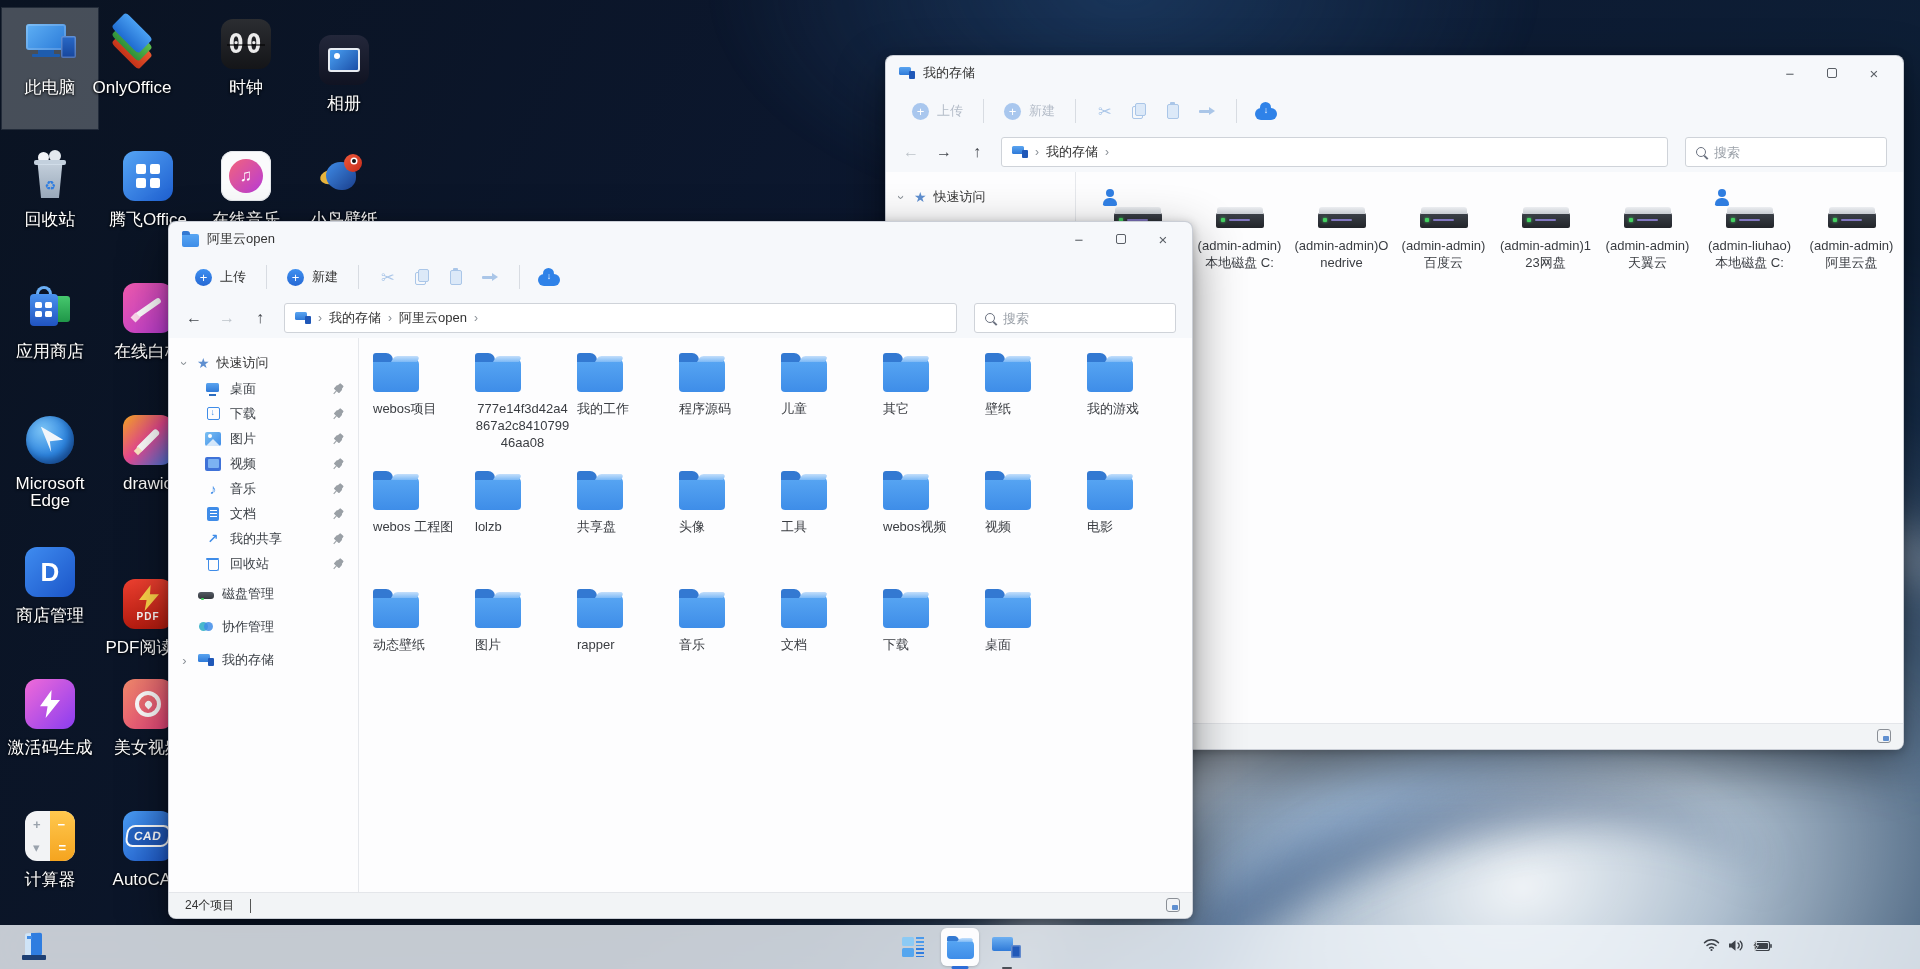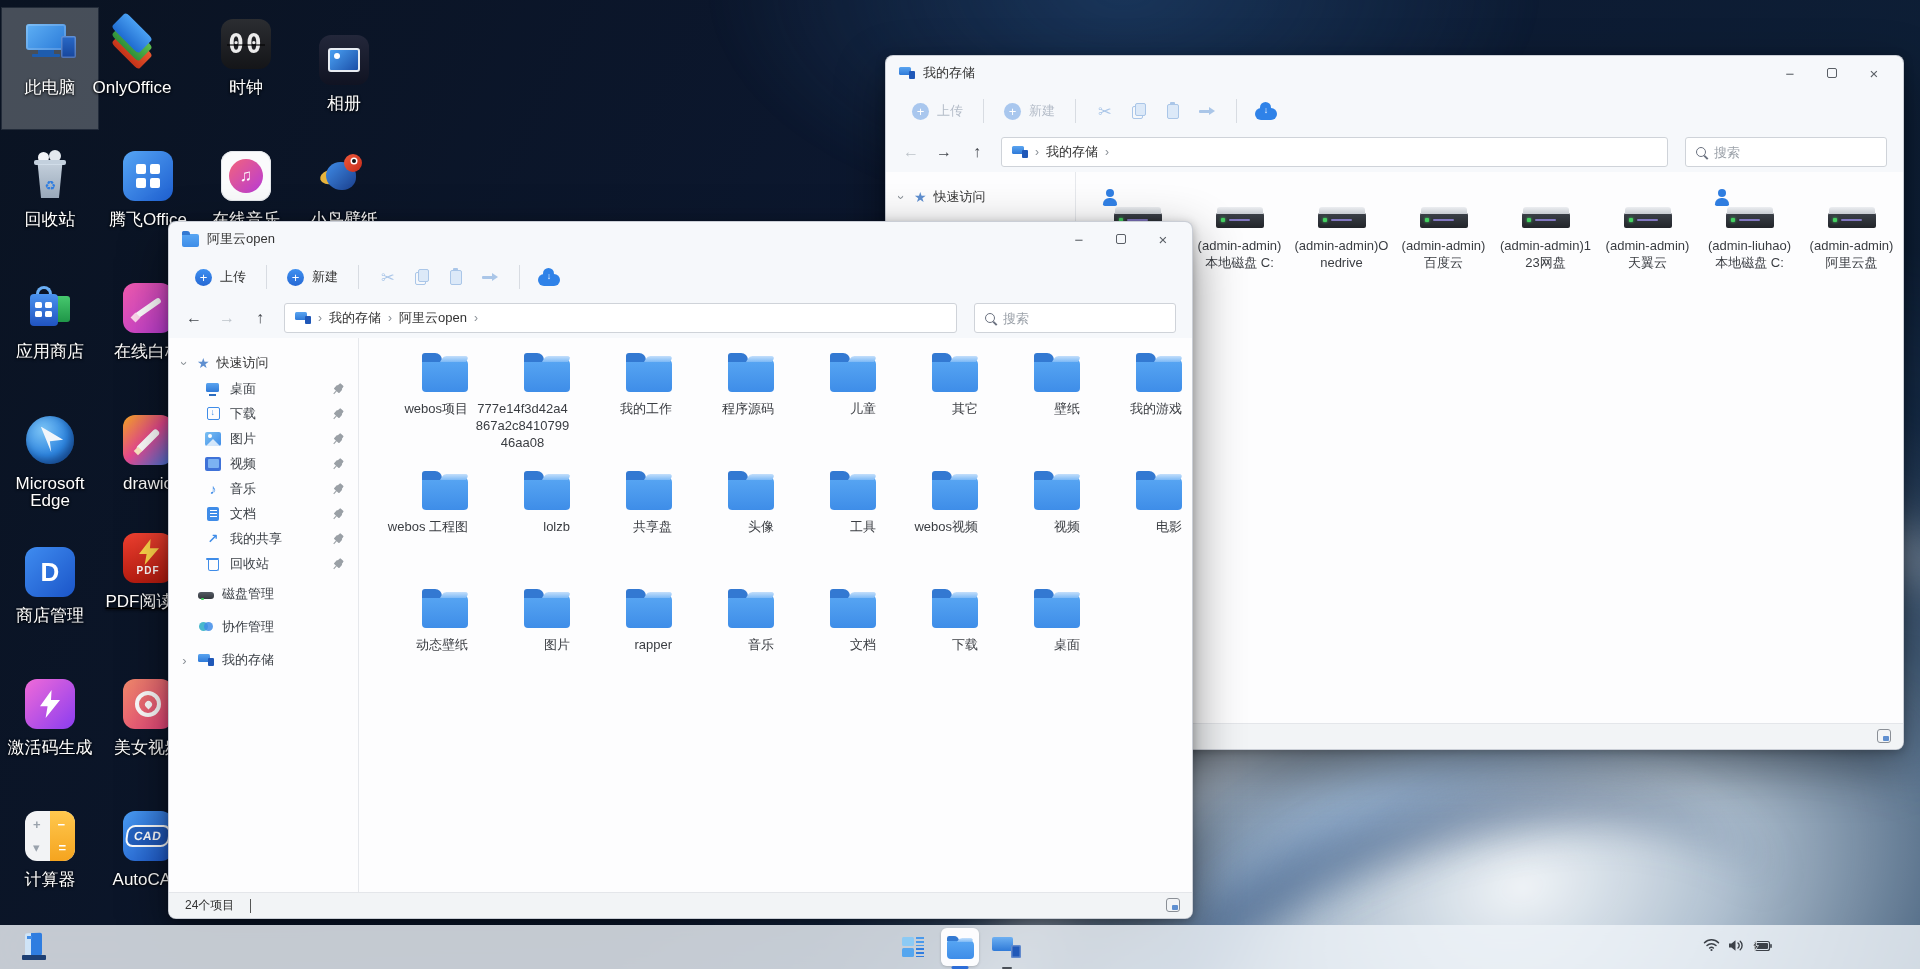--- a/index.html
+++ b/index.html
@@ -190,21 +190,21 @@
   .mi-disk2::before { content:""; position:absolute; left:3px; top:5.5px; width:3px; height:2px; background:#43d060; border-radius:1px; }
   .mi-collab::before { content:""; position:absolute; left:1px; top:2px; width:9px; height:9px; border-radius:50%; background:#35b0c8; opacity:0.9; }
   .mi-collab::after { content:""; position:absolute; right:1px; top:2px; width:9px; height:9px; border-radius:50%; background:#3f8ce8; opacity:0.85; }
   .mi-pc2::before { content:""; position:absolute; left:0; top:1px; width:12px; height:8px; background:linear-gradient(#5aa4f0,#2f7ad8); border-radius:1.5px; }
   .mi-pc2::after { content:""; position:absolute; right:0; bottom:1px; width:6px; height:8px; background:#2058b8; border-radius:1px; }
   .mi-folder { width:17px; height:13px; background:linear-gradient(#58a6f3,#3e8de8); border-radius:1px 2px 2px 2px; margin-top:2px; }
   .mi-folder::before { content:""; position:absolute; top:-3px; left:0; width:8px; height:4px; background:#3379d2; border-radius:1.5px 3px 0 0; }
 
   
   .fgrid { flex:1; padding:14px 0 0 14px; display:grid; grid-template-columns:repeat(8,95px); grid-auto-rows:118px; column-gap:7px; align-content:start; }
-  .fitem { display:flex; flex-direction:column; align-items:flex-end; }
+  .fitem { display:flex; flex-direction:column; align-items:flex-start; }
   .folder { position:relative; width:46px; height:33px; background:linear-gradient(180deg,#58a6f3 0%,#3e8de8 100%); border-radius:3px 5px 4px 4px; margin-top:7px; flex:none; }
   .folder::before { content:""; position:absolute; top:-6px; left:0; width:20px; height:9px; background:#3379d2; border-radius:3px 7px 0 0; }
   .folder::after { content:""; position:absolute; top:-3px; left:18px; right:2px; height:6px; background:linear-gradient(180deg,#c4dffb,#7db9f6); border-radius:3px 4px 0 0; transform:skewX(-30deg); transform-origin:bottom left; }
   .flabel { margin-top:8px; font-size:13px; color:#3a3d42; text-align:center; line-height:17px; word-break:break-all; max-width:95px; }
 
   
   .dgrid { flex:1; padding:16px 0 0 14px; display:grid; grid-template-columns:repeat(8,95px); grid-auto-rows:120px; column-gap:7px; align-content:start; }
   .ditem { display:flex; flex-direction:column; align-items:center; position:relative; }
   .drive-wrap { height:40px; display:flex; align-items:flex-end; position:relative; }
   .drive { position:relative; width:48px; height:15px; background:linear-gradient(#3c4149,#22252a); border-radius:2px; }
@@ -376,21 +376,21 @@
   <span class="dlabel">drawio</span>
 </div>
 <div class="dcell" style="left:2px;top:536px;">
   <span class="dart">
       <span class="rsq sm-sq">
         <span class="sm-d">D</span>
       </span>
     </span>
   <span class="dlabel">商店管理</span>
 </div>
-<div class="dcell" style="left:100px;top:522px;text-decoration:underline;">
+<div class="dcell" style="left:100px;top:568px;">
   <span class="dart">
       <span class="rsq pdf-sq">
         <i class="pdf-bolt"></i>
         <span class="pdf-tag">PDF</span>
       </span>
     </span>
   <span class="dlabel">PDF阅读器</span>
 </div>
 <div class="dcell" style="left:2px;top:668px;">
   <span class="dart">

